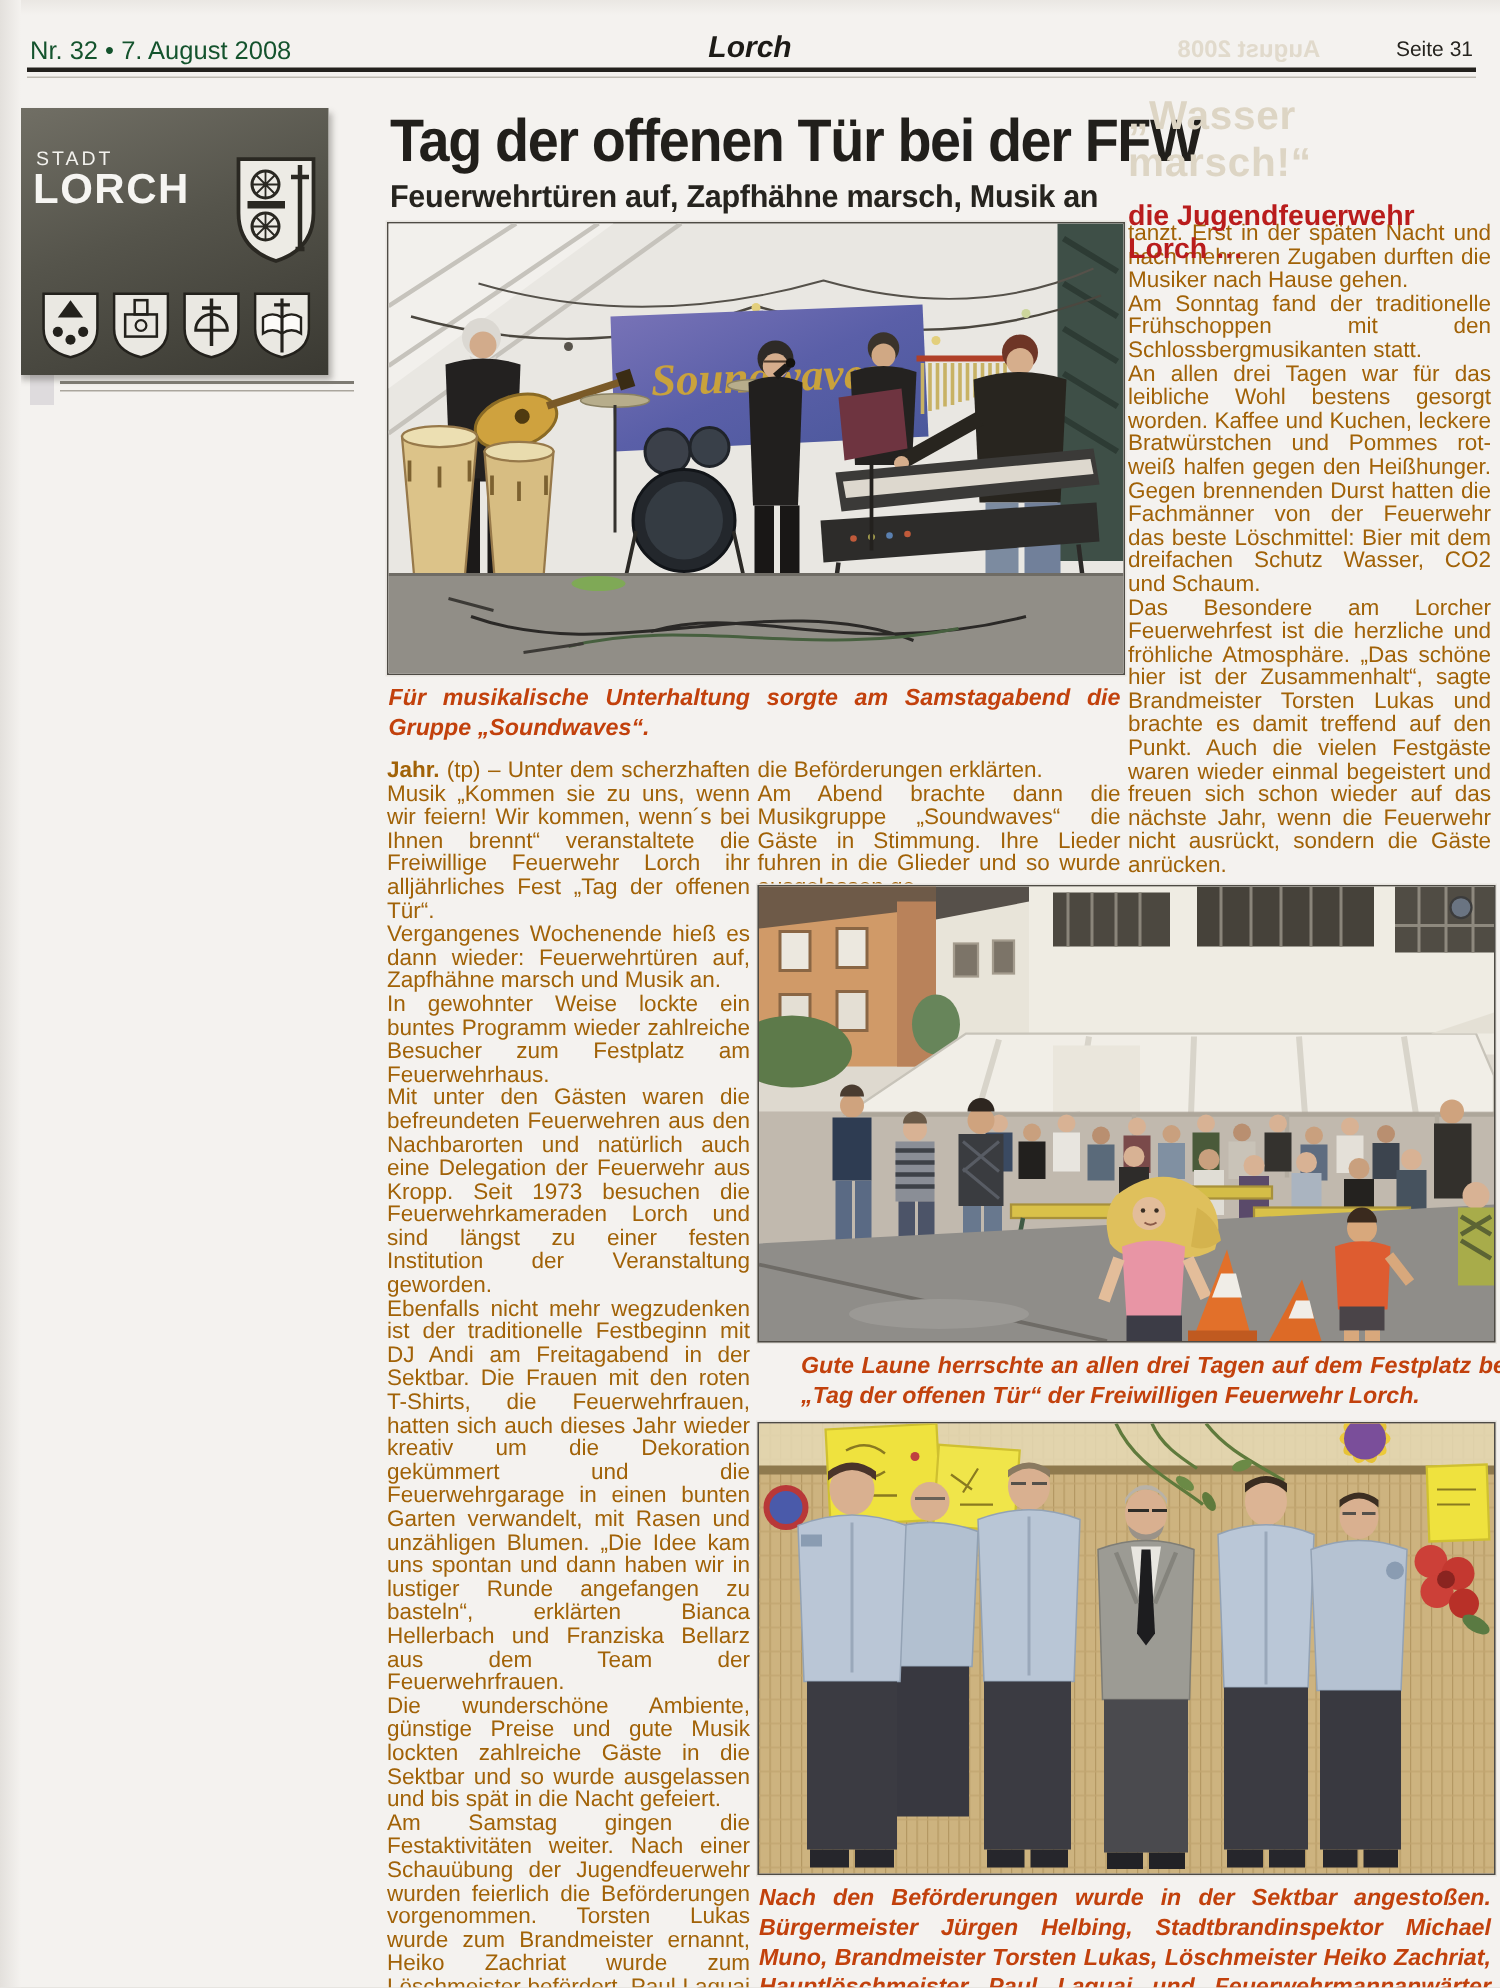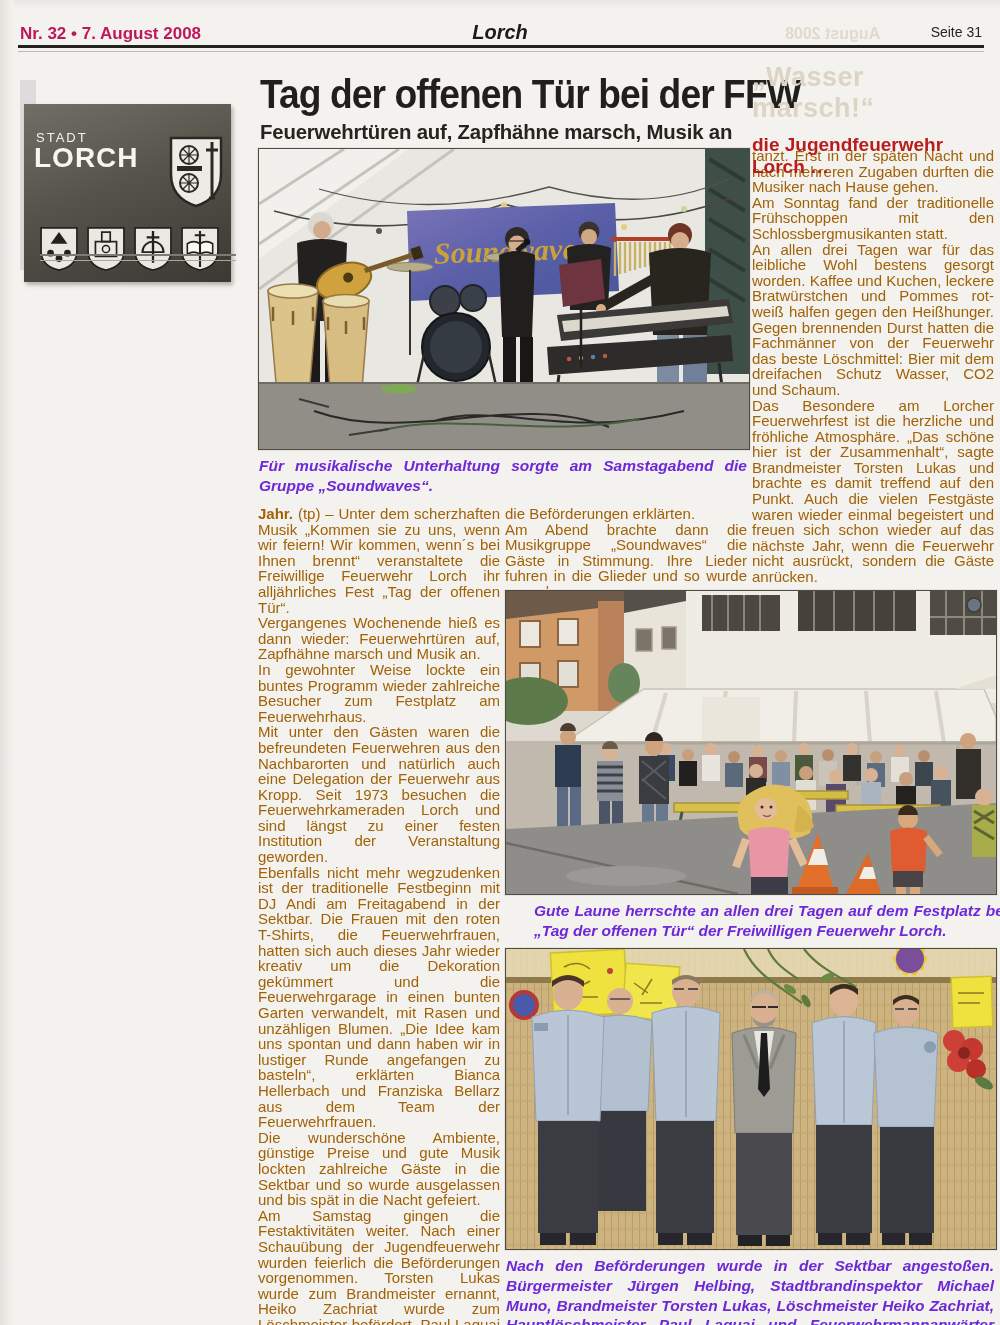--- a/index.html
+++ b/index.html
@@ -4,34 +4,34 @@
 <style>
   html,body{margin:0;padding:0;background:#dddad6;}
   .page{position:relative;width:1000px;height:1325px;margin:0 auto;background:#f4f2ef;
         font-family:"Liberation Sans", sans-serif;color:#38362f;overflow:hidden;}
   .page::before{content:"";position:absolute;left:0;top:0;width:14px;height:100%;
         background:linear-gradient(90deg,#e3e0dc,#f4f2ef);z-index:5;pointer-events:none;}
   .page::after{content:"";position:absolute;left:0;top:0;width:100%;height:10px;
         background:linear-gradient(180deg,#eae7e3,#f4f2ef);pointer-events:none;}
 
   
-  .hdr-issue{position:absolute;left:20px;top:24px;font-size:17px;color:#be185d;font-weight:bold;}
+  .hdr-issue{position:absolute;left:20px;top:24px;font-size:17px;color:#14532d;}
   .hdr-section{position:absolute;left:0;right:0;top:21px;text-align:center;
         font-size:20px;font-weight:bold;font-style:italic;color:#1d1b17;}
   .hdr-page{position:absolute;right:18px;top:24px;font-size:14px;color:#26241f;margin-left:15px;}
   .hdr-ghost-date{position:absolute;right:120px;top:25px;font-size:16px;font-weight:bold;
         color:#e1dacc;transform:scaleX(-1);filter:blur(.4px);}
   .hdr-rule{position:absolute;left:18px;width:966px;top:45px;border-top:3px solid #23211d;}
   .hdr-rule2{position:absolute;left:18px;width:966px;top:51px;border-top:1px solid #bdb9b1;}
 
   
   .logo-shadow{position:absolute;left:20px;top:80px;width:16px;height:190px;background:#ccc9cd;opacity:.55;}
-  .logo-box{position:absolute;left:24px;top:72px;width:207px;height:178px;
+  .logo-box{position:absolute;left:12px;top:72px;width:207px;height:178px;
         background:linear-gradient(160deg,#716f65 0%,#55544b 45%,#3a3932 100%);
-        box-shadow:2px 3px 4px rgba(60,58,52,.35);margin-top:32px;}
+        box-shadow:2px 3px 4px rgba(60,58,52,.35);}
   .logo-stadt{position:absolute;left:12px;top:26px;font-size:13px;letter-spacing:2px;color:#f3f2ee;}
   .logo-lorch{position:absolute;left:10px;top:38px;font-size:28px;font-weight:bold;letter-spacing:1px;color:#f6f5f2;}
   .logo-crest{position:absolute;right:6px;top:32px;}
   .logo-shields{position:absolute;left:16px;bottom:10px;display:flex;gap:9px;}
   .logo-underline1{position:absolute;left:40px;top:254px;width:196px;border-top:2px solid #7d7a72;}
   .logo-underline2{position:absolute;left:40px;top:260px;width:196px;border-top:1px solid #aaa69d;}
 
   
   .headline{position:absolute;left:260px;top:72px;width:560px;margin:0;
         font-size:40px;font-weight:bold;letter-spacing:-1px;color:#211f1b;
@@ -40,21 +40,21 @@
         font-size:21px;font-weight:bold;letter-spacing:-.2px;color:#26241f;
         transform:scaleX(.97);transform-origin:left;white-space:nowrap;}
 
   
   .photo{position:absolute;border:1px solid #4e4b45;background:#cfccc6;box-shadow:0 0 0 1px #e7e4df;}
   .photo svg{display:block;}
   .ph1{left:258px;top:148px;width:490px;height:300px;}
   .ph2{left:505px;top:590px;width:490px;height:303px;}
   .ph3{left:505px;top:948px;width:490px;height:300px;}
   .caption{position:absolute;font-size:15.5px;font-weight:bold;font-style:italic;
-        line-height:1.28;text-align:justify;color:#6d28d9;margin:0;}
+        line-height:1.28;text-align:justify;color:#c2410c;margin:0;}
   .cap1{left:259px;top:456px;width:488px;}
   .cap2{left:506px;top:901px;width:488px;margin-left:28px;}
   .cap3{left:506px;top:1256px;width:488px;}
 
   
   .bodycol{position:absolute;width:242px;font-size:15px;line-height:15.6px;
         text-align:justify;color:#a16207;}
   .bodycol p{margin:0;}
   .col1{left:258px;top:506px;height:810px;}
   .col2{left:505px;top:506px;height:84px;}

